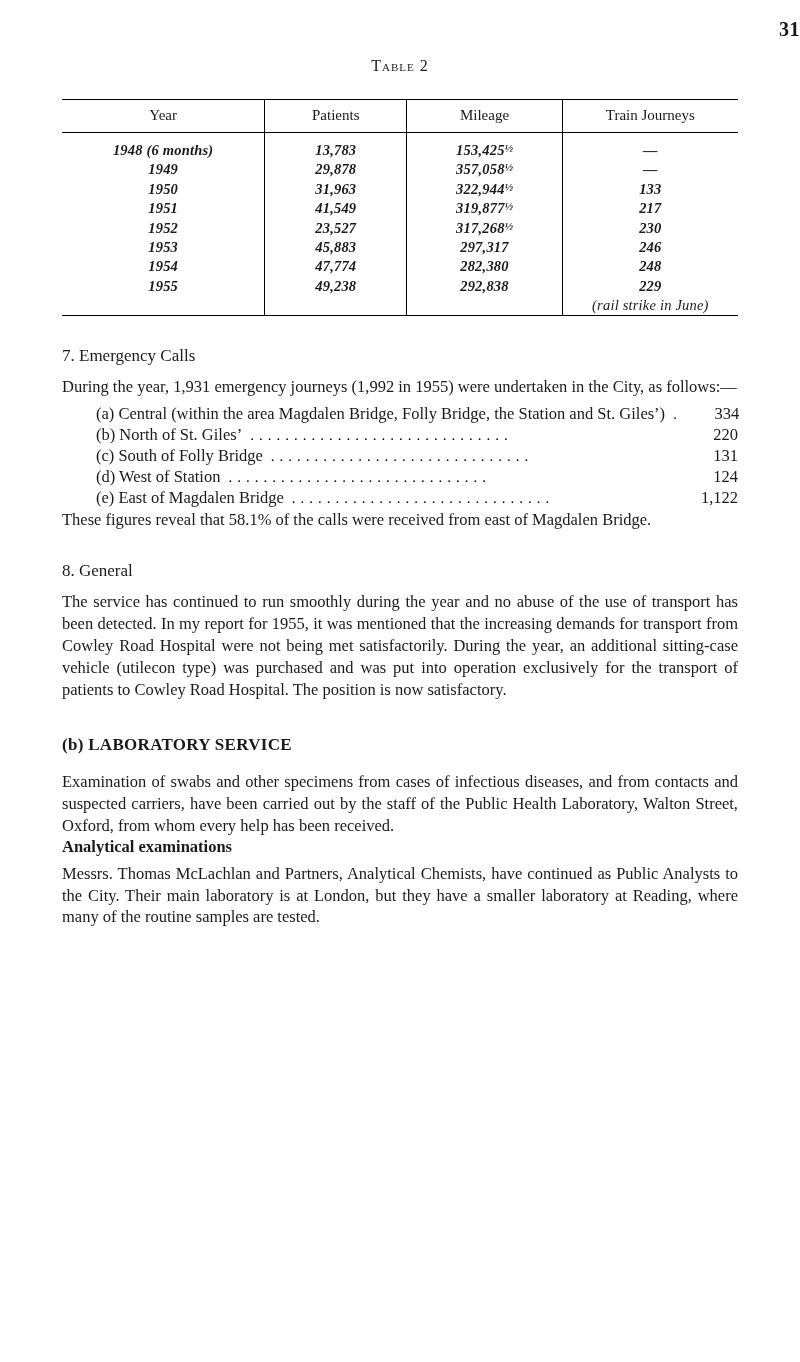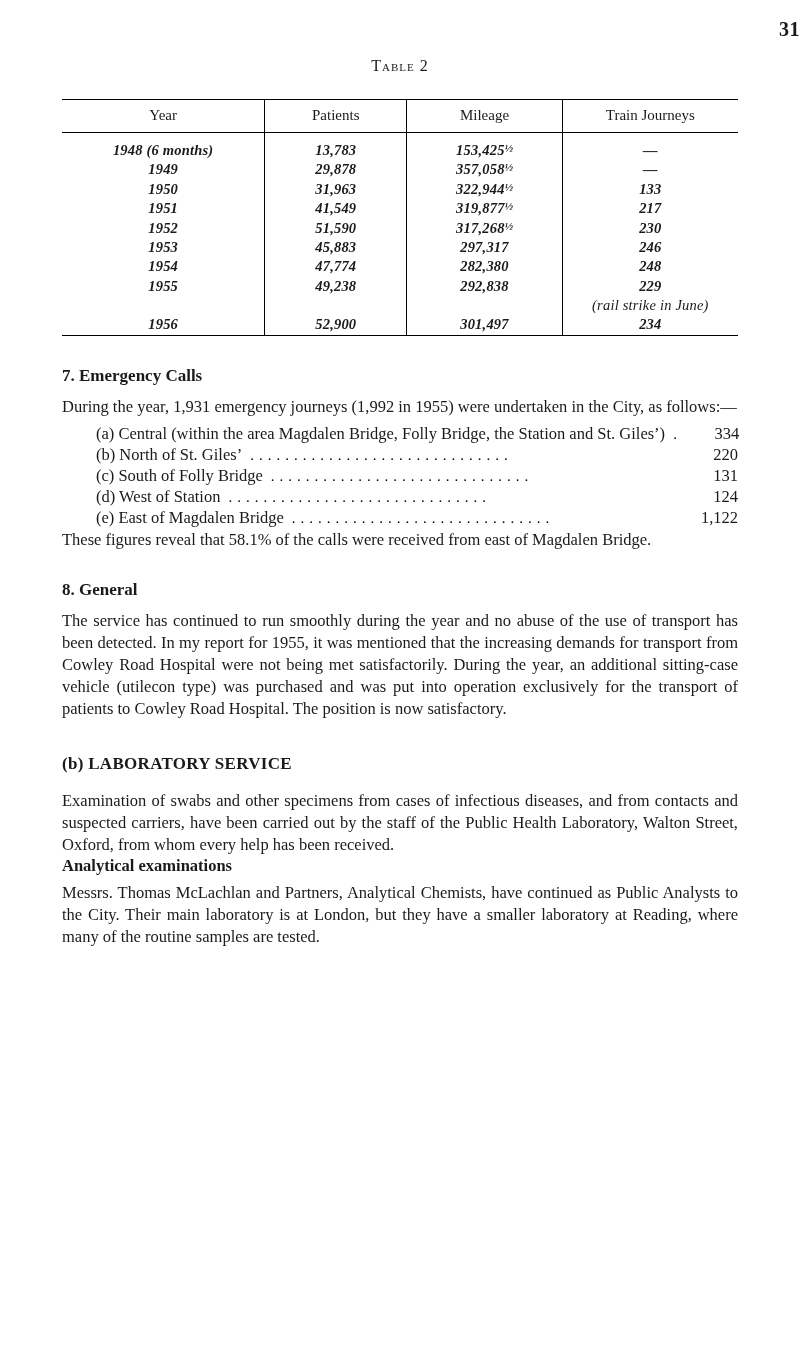--- a/index.html
+++ b/index.html
@@ -83,21 +83,21 @@
   .frac {
     display: inline-block;
     vertical-align: 0;
     font-size: 11px;
     position: relative;
     top: -3px;
     letter-spacing: 0;
   }
   h2.section {
     font-size: 17px;
-    font-weight: bold;
+    font-weight: normal;
     margin: 30px 0 10px 0;
   }
   p.body {
     font-size: 16.5px;
     line-height: 1.33;
     margin: 0 0 0 0;
     text-align: justify;
   }
   ul.calls {
     list-style: none;
@@ -191,21 +191,21 @@
           <td class="sep">133</td>
         </tr>
         <tr>
           <td>1951</td>
           <td class="sep">41,549</td>
           <td class="sep"><span>319,877</span><span class="frac">½</span></td>
           <td class="sep">217</td>
         </tr>
         <tr>
           <td>1952</td>
-          <td class="sep">51,590</td>
+          <td class="sep">23,527</td>
           <td class="sep"><span>317,268</span><span class="frac">½</span></td>
           <td class="sep">230</td>
         </tr>
         <tr>
           <td>1953</td>
           <td class="sep">45,883</td>
           <td class="sep"><span>297,317</span><span class="frac"></span></td>
           <td class="sep">246</td>
         </tr>
         <tr>
@@ -219,26 +219,20 @@
           <td class="sep">49,238</td>
           <td class="sep"><span>292,838</span><span class="frac"></span></td>
           <td class="sep">229</td>
         </tr>
         <tr>
           <td></td>
           <td class="sep"></td>
           <td class="sep"><span></span><span class="frac"></span></td>
           <td class="sep note-cell">(rail strike in June)</td>
         </tr>
-        <tr>
-          <td>1956</td>
-          <td class="sep">52,900</td>
-          <td class="sep"><span>301,497</span><span class="frac"></span></td>
-          <td class="sep">234</td>
-        </tr>
       </tbody>
     </table>
 
     <h2 class="section">7. Emergency Calls</h2>
     <p class="body">During the year, 1,931 emergency journeys (1,992 in 1955) were undertaken in the City, as follows:—</p>
 
     <ul class="calls">
       <li>
         <span class="lbl">(a) Central (within the area Magdalen Bridge, Folly Bridge, the Station and St. Giles’)</span>
         <span class="dots">..............................</span>

